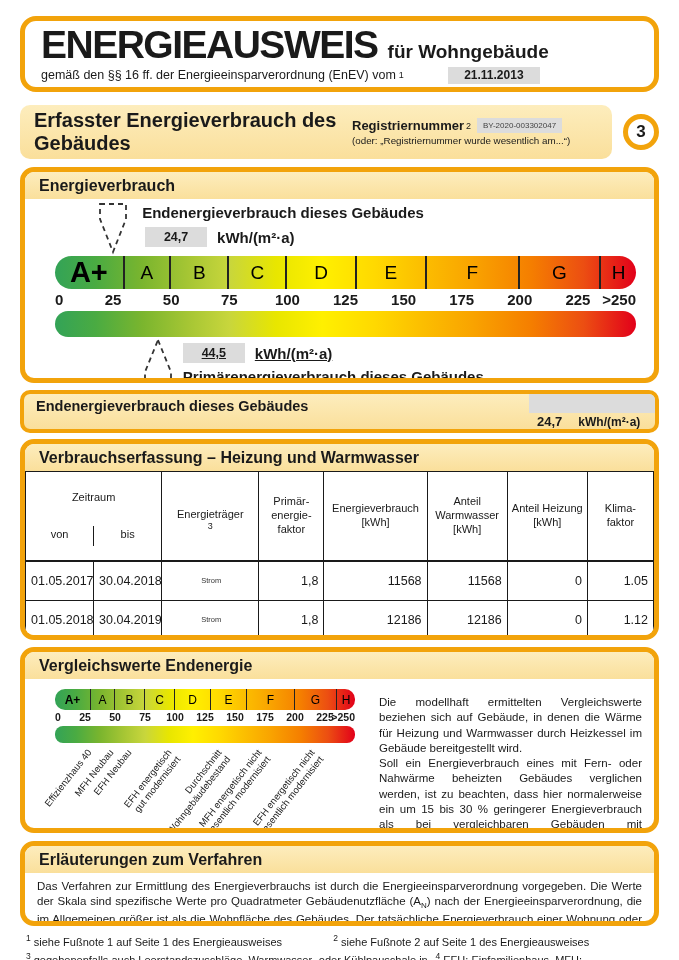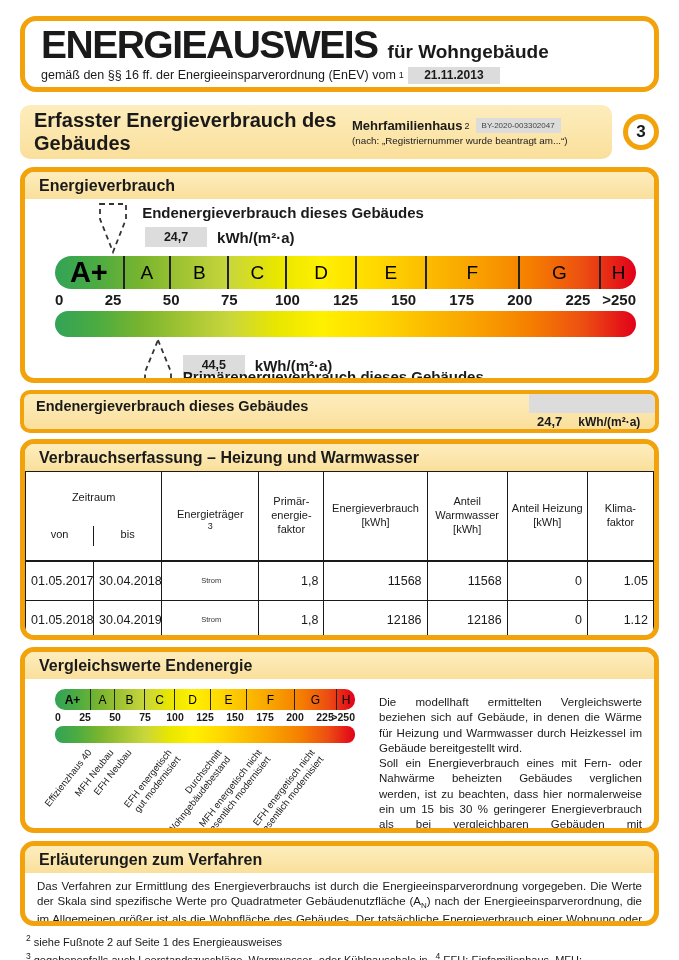--- a/index.html
+++ b/index.html
@@ -14,21 +14,21 @@
   .graybox { background: #DCDCDC; display: inline-flex; align-items: center; justify-content: center;
     font-weight: bold; }
 
   
   .hdr { height: 76px; padding: 4px 16px 0 16px; text-align: center; }
   .hdr-line1 { display: flex; align-items: baseline; }
   .hdr-title { font-size: 39px; font-weight: bold; letter-spacing: -1.5px; line-height: 1.05; }
   .hdr-sub-title { font-size: 19px; font-weight: bold; margin-left: 10px; }
   .hdr-line2 { display: flex; align-items: center; font-size: 12.5px; margin-top: 1px; }
   .hdr-line2 sup { font-size: 9px; margin: 0 4px 0 3px; }
-  .hdr-date { width: 92px; height: 17px; font-size: 12px; }
+  .hdr-date { width: 92px; height: 17px; font-size: 12px; margin-left: 40px; }
 
   
   .bar-row { display: flex; align-items: center; margin-top: 13px; }
   .erf-bar { flex: 1; border-radius: 10px; min-height: 44px; display: flex; align-items: center;
     padding: 4px 10px 4px 14px; }
   .erf-title { font-size: 20px; font-weight: bold; flex: 1; }
   .erf-right { width: 250px; }
   .erf-reg-line { display: flex; align-items: center; }
   .erf-reg-label { font-size: 13px; font-weight: bold; }
   .erf-reg-line sup { font-size: 9px; margin: 0 6px 0 2px; }
@@ -140,25 +140,25 @@
       <sup>1</sup>
       <span class="graybox hdr-date">21.11.2013</span>
     </div>
   </div>
 
   <div class="bar-row">
     <div class="erf-bar strip">
       <div class="erf-title">Erfasster Energieverbrauch des Gebäudes</div>
       <div class="erf-right">
         <div class="erf-reg-line">
-          <span class="erf-reg-label">Mehrfamilienhaus</span>
+          <span class="erf-reg-label">Registriernummer</span>
           <sup>2</sup>
           <span class="graybox erf-reg-value">BY-2020-003302047</span>
         </div>
-        <div class="erf-alt">(nach: „Registriernummer wurde beantragt am...“)</div>
+        <div class="erf-alt">(oder: „Registriernummer wurde wesentlich am...“)</div>
       </div>
     </div>
     <div class="page-circle">3</div>
   </div>
 
   <div class="obox ev-box">
     <div class="sec-head">Energieverbrauch</div>
     <div class="ev-inner">
       <div class="ev-top">
         <svg class="arrow-svg" style="left:calc(9.9% - 17px); top:3px;" width="34" height="53" viewBox="0 0 34 53">
@@ -194,21 +194,21 @@
         <span style="left:80%">200</span>
         <span style="left:90%">225</span>
         <span style="right:0; left:auto">&gt;250</span>
       </div>
       <div class="scale-strip"></div>
 
       <div class="ev-bottom">
         <svg class="arrow-svg" style="left:calc(17.8% - 17px); top:1px;" width="34" height="50" viewBox="0 0 34 50">
           <polygon points="17,2 30,34 30,48 4,48 4,34" fill="none" stroke="#333" stroke-width="1.8" stroke-dasharray="5,4"></polygon>
         </svg>
-        <div class="ev-valrow" style="left:22%; top:18px;">
+        <div class="ev-valrow" style="left:22%; top:6px;text-decoration:underline;">
           <span class="graybox">44,5</span>
           <span class="ev-unit">kWh/(m²·a)</span>
         </div>
         <div class="ev-label2">Primärenergieverbrauch dieses Gebäudes</div>
       </div>
     </div>
   </div>
 
   <div class="ende-bar strip">
     <div class="ende-left">
@@ -364,20 +364,21 @@
 
   <div class="obox erl-box">
     <div class="sec-head">Erläuterungen zum Verfahren</div>
     <p class="erl-text">
       <span>Das Verfahren zur Ermittlung des Energieverbrauchs ist durch die Energieeinsparverordnung vorgegeben. Die Werte der Skala sind spezifische Werte pro Quadratmeter Gebäudenutzfläche (A</span><sub>N</sub><span>) nach der Energieeinsparverordnung, die im Allgemeinen größer ist als die Wohnfläche des Gebäudes. Der tatsächliche Energieverbrauch einer Wohnung oder eines Gebäudes weicht insbesondere wegen des Witterungseinflusses und sich ändernden Nutzerverhaltens vom angegebenen Energieverbrauch ab.</span>
     </p>
   </div>
 
   <div class="fnotes">
     <div class="fn-row">
+      <span class="fn1"><sup>1</sup><span>siehe Fußnote 1 auf Seite 1 des Energieausweises</span></span>
       <span><sup>2</sup><span>siehe Fußnote 2 auf Seite 1 des Energieausweises</span></span>
     </div>
     <div class="fn-row second">
       <span class="fn1"><sup>3</sup><span>gegebenenfalls auch Leerstandszuschläge, Warmwasser- oder Kühlpauschale in kWh</span></span>
       <span><sup>4</sup><span>EFH: Einfamilienhaus, MFH: Mehrfamilienhaus</span></span>
     </div>
   </div>
 
 </div>
 

